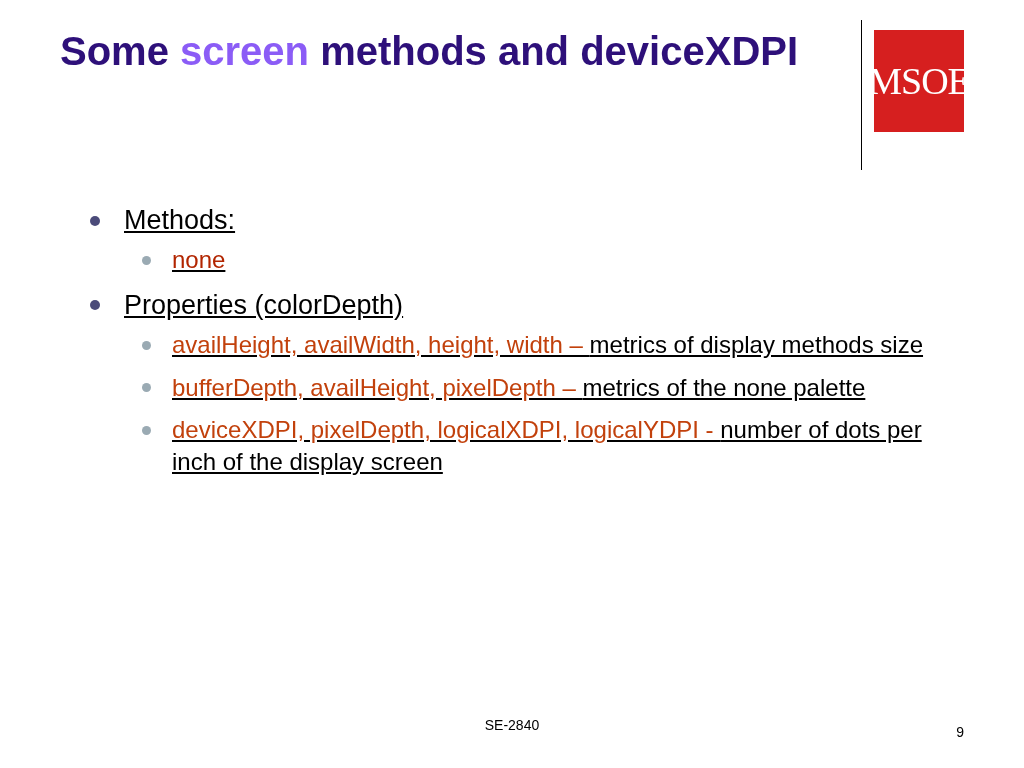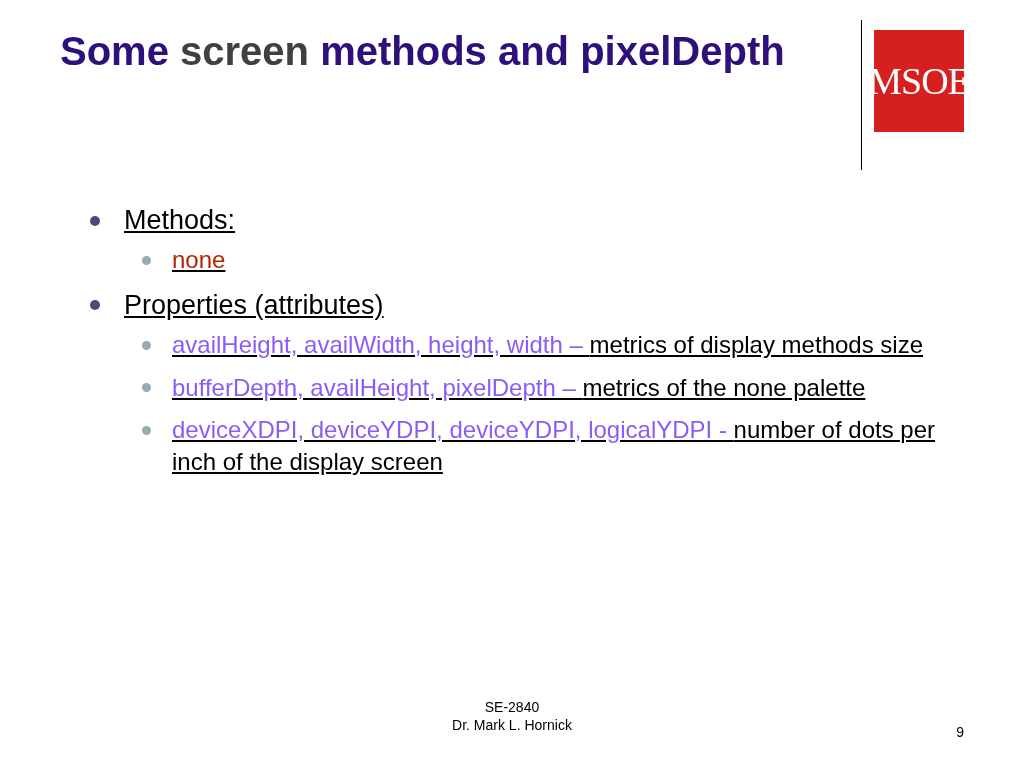--- a/index.html
+++ b/index.html
@@ -22,21 +22,21 @@
     align-items: flex-start;
     justify-content: space-between;
   }
   .title {
     font-size: 40px;
     font-weight: bold;
     color: #2e107a;
     line-height: 1.25;
     max-width: 760px;
   }
-  .title .highlight { color: #404040; }
+  .title .highlight { color: #8b5cf6; }
   .logo-zone {
     position: relative;
     display: flex;
     align-items: flex-start;
   }
   .divider {
     width: 1px;
     height: 150px;
     background: #000;
     margin-right: 12px;
@@ -99,21 +99,21 @@
     content: "";
     position: absolute;
     left: 0;
     top: 0.48em;
     width: 9px;
     height: 9px;
     border-radius: 50%;
     background: #9aaab3;
   }
   .accent-red { color: #b22500; }
-  .accent-purple { color: #8b5cf6; }
+  .accent-purple { color: #c2410c; }
 
   .footer {
     position: absolute;
     bottom: 34px;
     left: 0;
     width: 100%;
     text-align: center;
     font-size: 14px;
     color: #000;
     line-height: 1.3;
@@ -126,21 +126,21 @@
     color: #000;
   }
 </style>
 </head>
 <body>
 
 <div class="slide">
 
   <div class="title-row">
     <h1 class="title">
-      <span>Some </span><span class="highlight">screen</span><span> methods and pixelDepth</span>
+      <span>Some </span><span class="highlight">screen</span><span> methods and deviceXDPI</span>
     </h1>
     <div class="logo-zone">
       <div class="divider"></div>
       <div class="logo">
         <span class="logo-line">MS</span>
         <span class="logo-line">OE</span>
       </div>
     </div>
   </div>
 
@@ -148,35 +148,34 @@
     <ul class="lvl1">
       <li>
         <span>Methods:</span>
         <ul class="lvl2">
           <li>
             <span class="accent-red">none</span>
           </li>
         </ul>
       </li>
       <li>
-        <span>Properties (attributes)</span>
+        <span>Properties (colorDepth)</span>
         <ul class="lvl2">
           <li>
             <span class="accent-purple">availHeight, availWidth, height, width – </span><span>metrics of display methods size</span>
           </li>
           <li>
             <span class="accent-purple">bufferDepth, availHeight, pixelDepth – </span><span>metrics of the none palette</span>
           </li>
           <li>
-            <span class="accent-purple">deviceXDPI, deviceYDPI, deviceYDPI, logicalYDPI - </span><span>number of dots per inch of the display screen</span>
+            <span class="accent-purple">deviceXDPI, pixelDepth, logicalXDPI, logicalYDPI - </span><span>number of dots per inch of the display screen</span>
           </li>
         </ul>
       </li>
     </ul>
   </div>
 
   <div class="footer">
     <div>SE-2840</div>
-    <div>Dr. Mark L. Hornick</div>
   </div>
   <div class="page-num">9</div>
 
 </div>
 
 </body></html>

